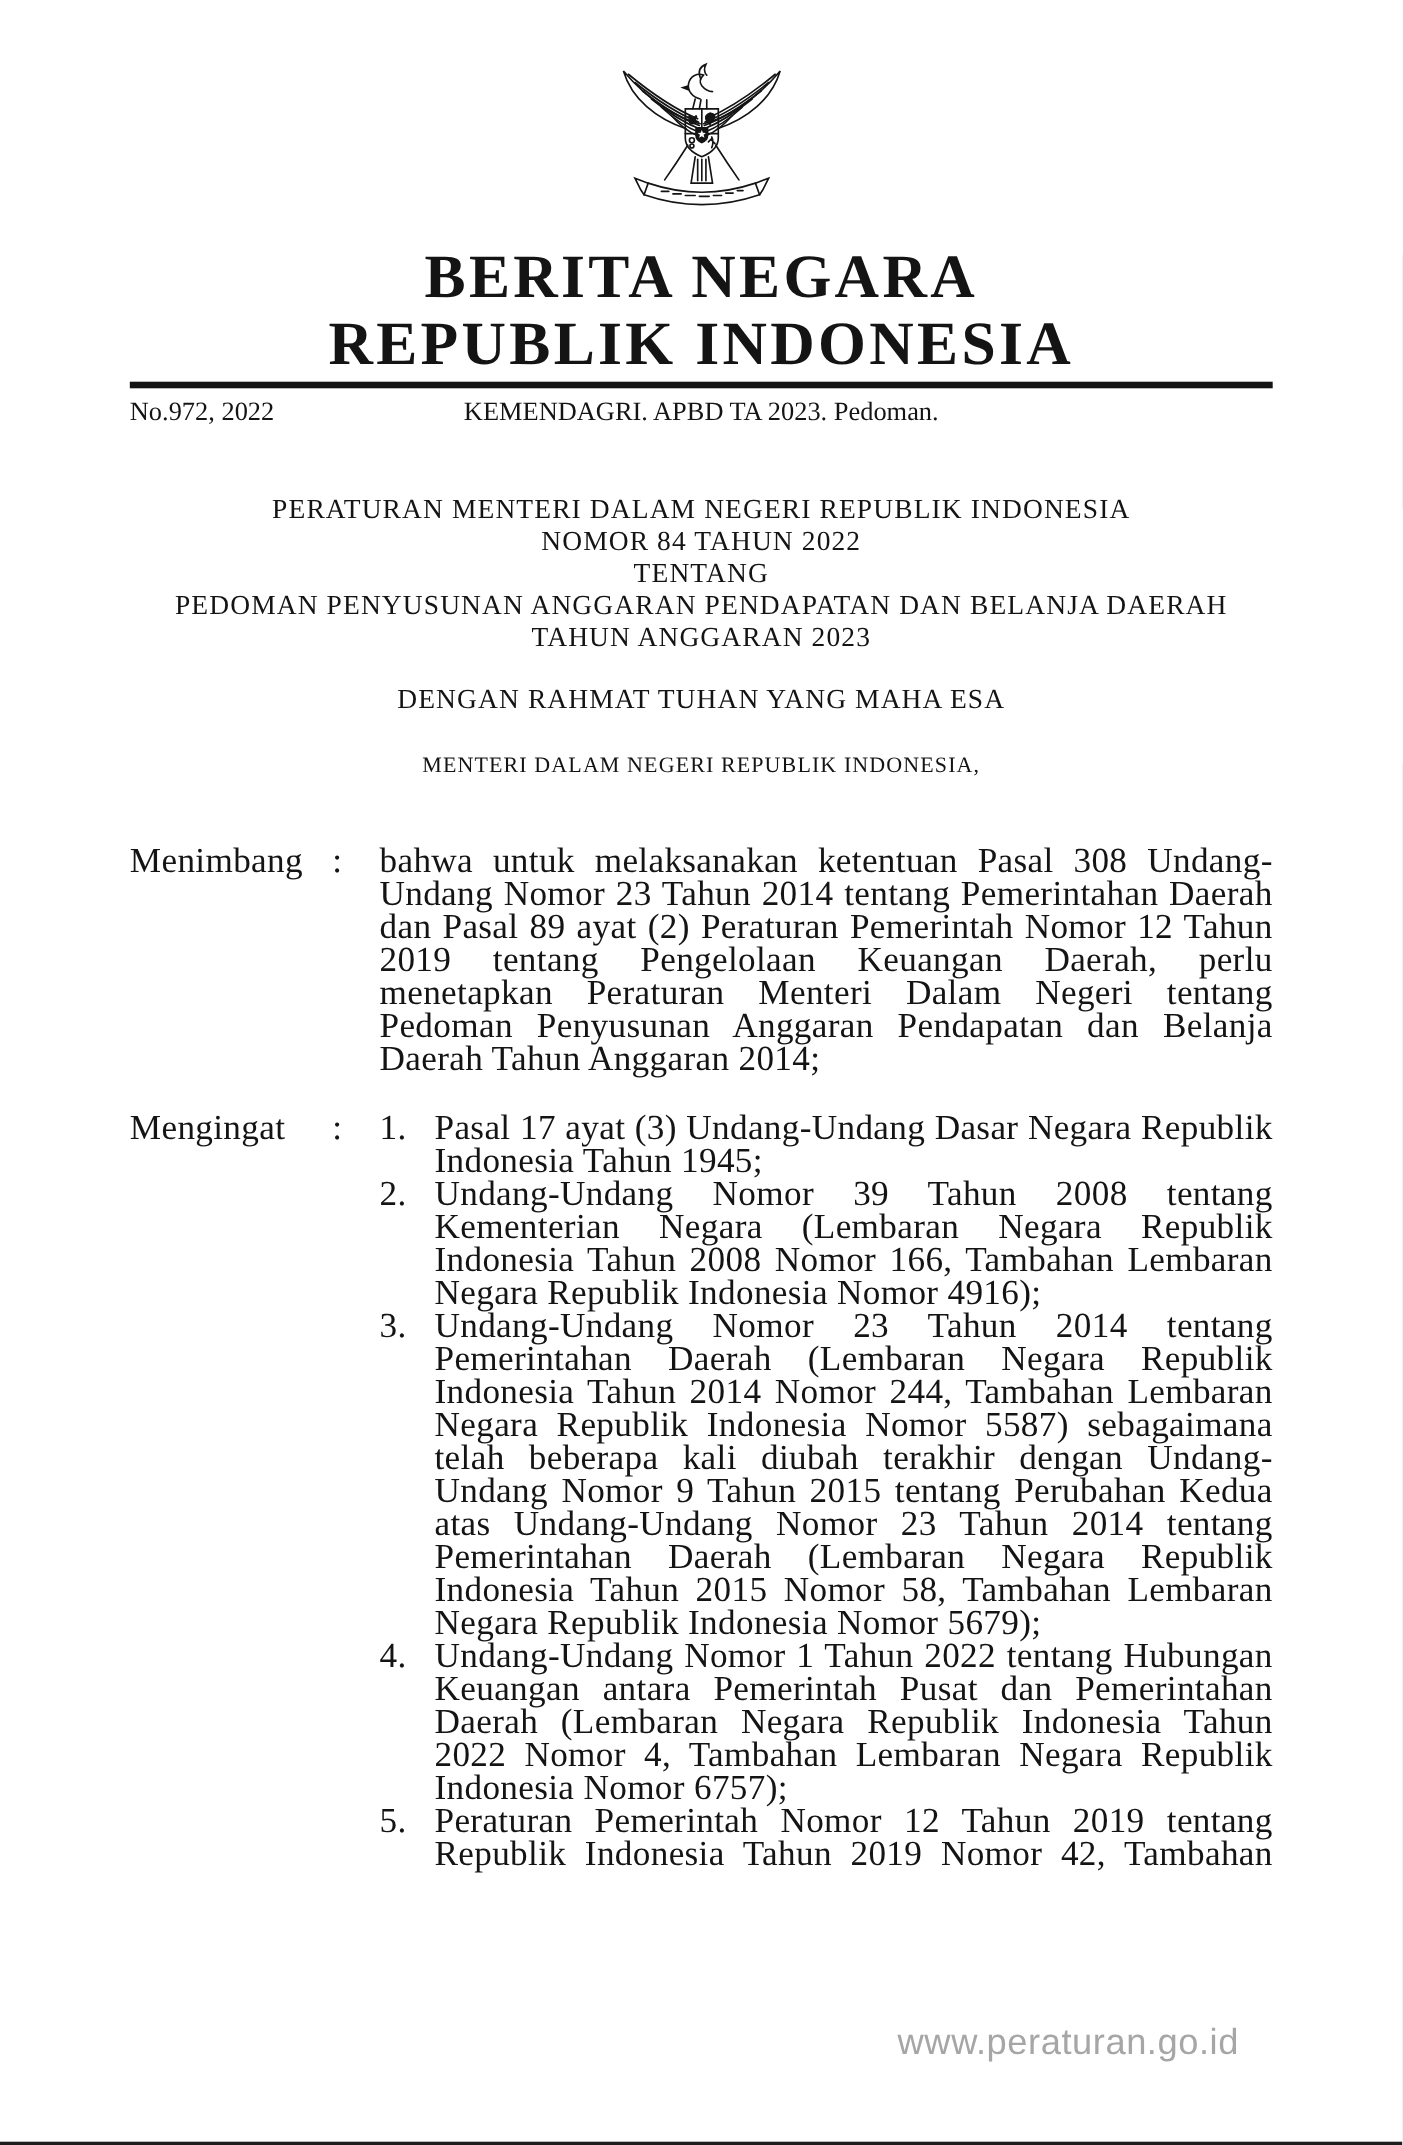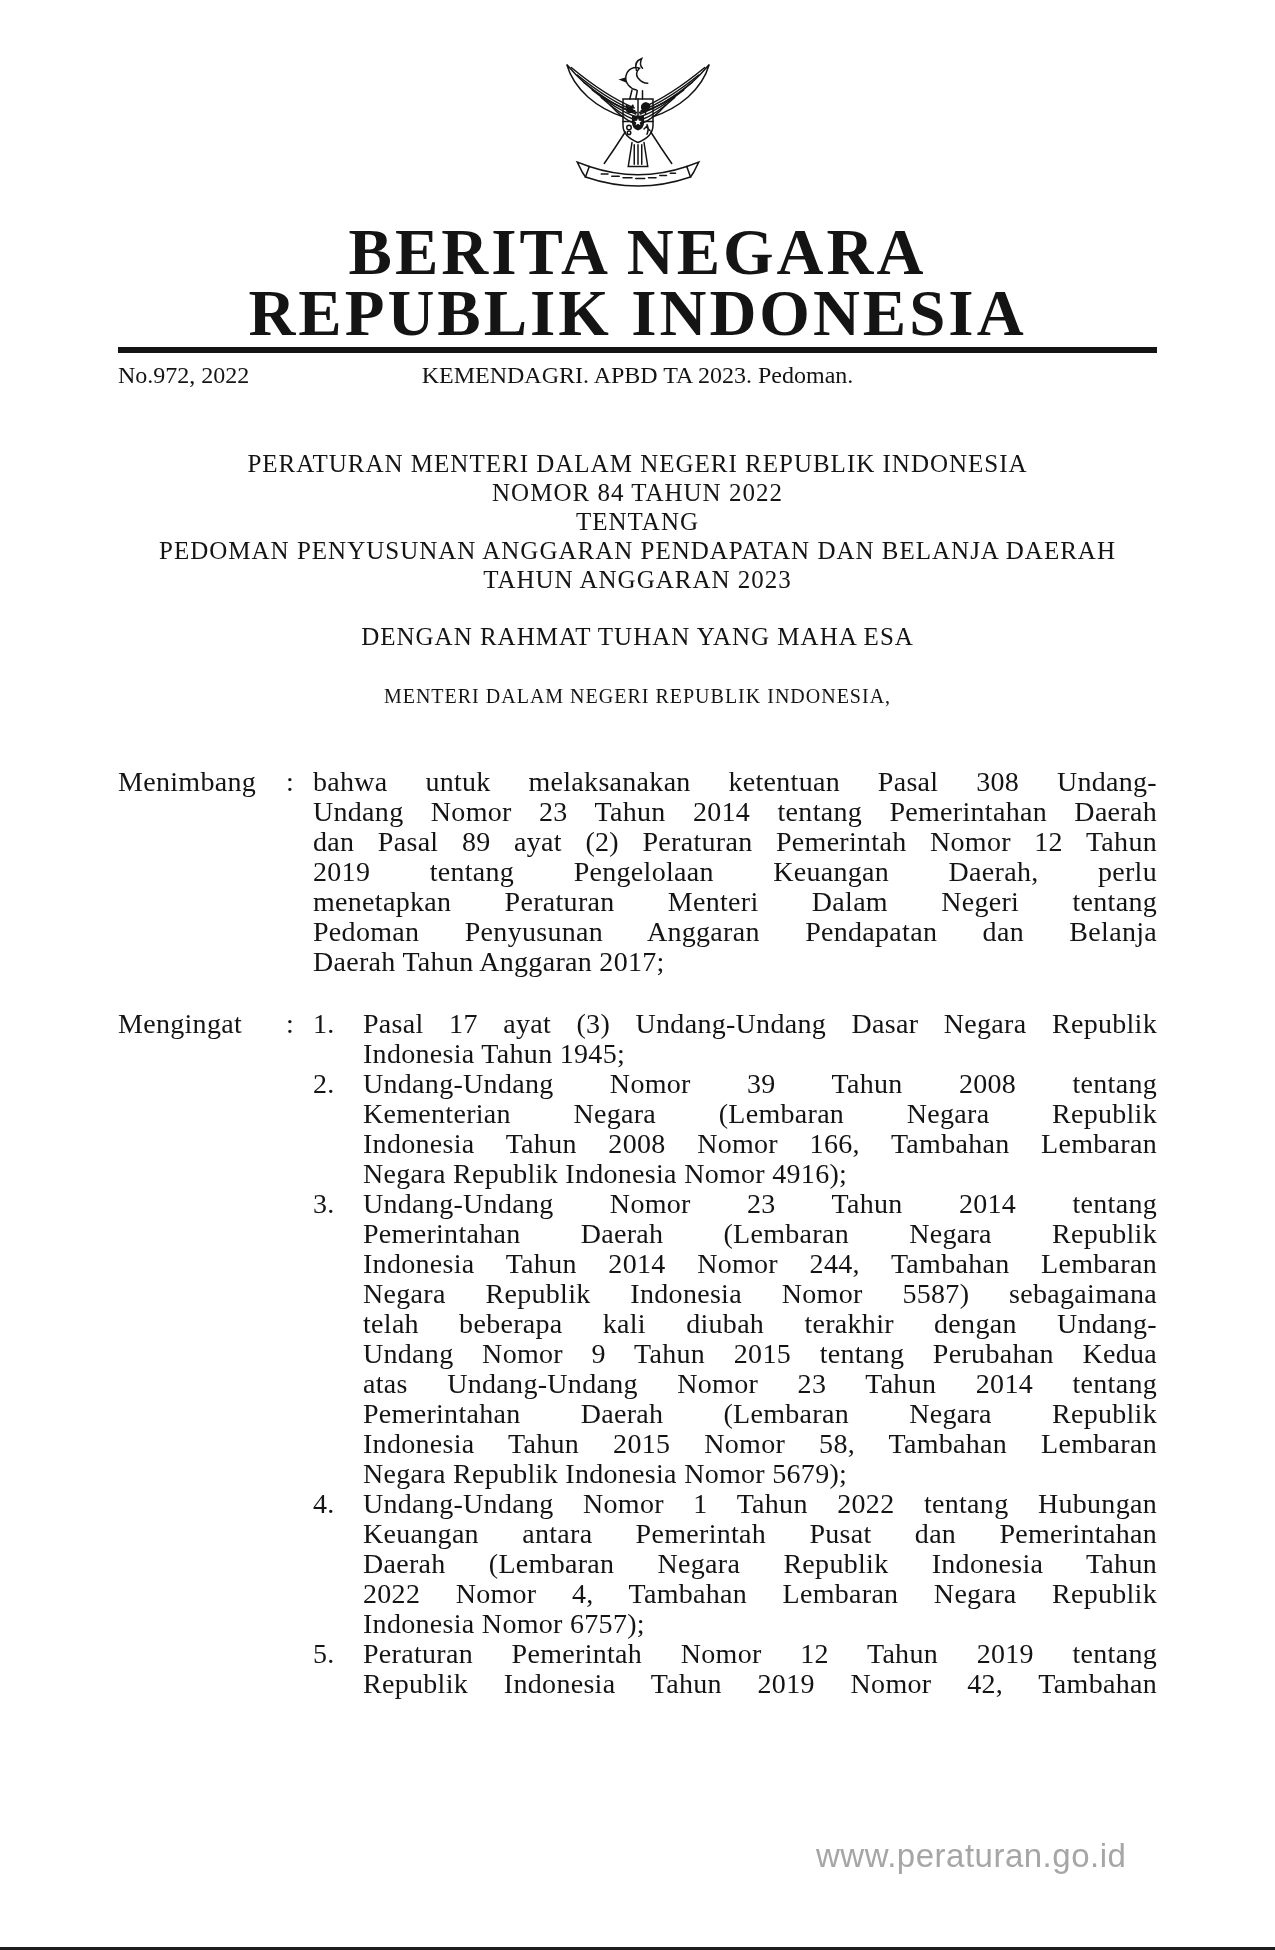--- a/index.html
+++ b/index.html
@@ -2,30 +2,30 @@
 <html><head>
 <meta charset="utf-8">
 <style>
   html,body{margin:0;padding:0;background:#e8e8e8;}
   .page{
     position:relative;width:1275px;height:1950px;margin:0 auto;background:#ffffff;
     color:#141414;font-family:"Liberation Serif",serif;box-sizing:border-box;
     padding:0 118px;overflow:hidden;
   }
   .emblem-wrap{padding-top:54px;text-align:center;line-height:0;}
-  .masthead-title{margin-top:18px;text-align:center;font-weight:bold;font-size:65px;line-height:61px;letter-spacing:3px;white-space:nowrap;}
+  .masthead-title{margin-top:18px;text-align:center;font-weight:bold;font-size:56px;line-height:61px;letter-spacing:3px;white-space:nowrap;}
   .rule{margin-top:3px;height:6px;background:#141414;}
   .meta-row{position:relative;margin-top:9px;font-size:24px;line-height:26px;height:26px;}
   .meta-left{position:absolute;left:0;top:0;white-space:nowrap;}
   .meta-center{position:absolute;left:50%;top:0;transform:translateX(-50%);white-space:nowrap;}
   .title-block{margin-top:61px;font-size:25px;line-height:29px;letter-spacing:1px;}
   .title-block .jl,.title-block .jl.last{text-align:center;text-align-last:center;}
   .invocation{margin-top:28px;font-size:25px;line-height:29px;letter-spacing:1px;text-align:center;}
   .authority{margin-top:31px;font-size:20px;line-height:29px;letter-spacing:1px;text-align:center;}
-  .clause{display:grid;grid-template-columns:168px 27px 1fr;font-size:28px;line-height:30px;letter-spacing:0.3px;}
+  .clause{display:grid;grid-template-columns:168px 27px 1fr;font-size:32px;line-height:30px;letter-spacing:0.3px;gap:16px;}
   .clause-considering{margin-top:56px;}
   .clause-recalling{margin-top:32px;}
   .clause .label,.clause .colon{white-space:nowrap;}
   .jl{text-align:justify;text-align-last:justify;}
   .jl.last{text-align-last:left;}
   .list-item{display:grid;grid-template-columns:50px 1fr;}
   .footer-url{
     position:absolute;top:1839px;left:816px;width:312px;
     font-family:"Liberation Sans",sans-serif;font-size:33px;line-height:34px;
     color:#a6a6a6;letter-spacing:0.5px;white-space:nowrap;
@@ -112,21 +112,21 @@
   <div class="clause clause-considering">
     <div class="label">Menimbang</div>
     <div class="colon">:</div>
     <div>
         <div class="jl">bahwa untuk melaksanakan ketentuan Pasal 308 Undang-</div>
         <div class="jl">Undang Nomor 23 Tahun 2014 tentang Pemerintahan Daerah</div>
         <div class="jl">dan Pasal 89 ayat (2) Peraturan Pemerintah Nomor 12 Tahun</div>
         <div class="jl">2019 tentang Pengelolaan Keuangan Daerah, perlu</div>
         <div class="jl">menetapkan Peraturan Menteri Dalam Negeri tentang</div>
         <div class="jl">Pedoman Penyusunan Anggaran Pendapatan dan Belanja</div>
-        <div class="jl last">Daerah Tahun Anggaran 2017;</div>
+        <div class="jl last">Daerah Tahun Anggaran 2014;</div>
       </div>
   </div>
 
   <div class="clause clause-recalling">
     <div class="label">Mengingat</div>
     <div class="colon">:</div>
     <div>
         <div class="list-item">
           <div class="num">1.</div>
           <div>

